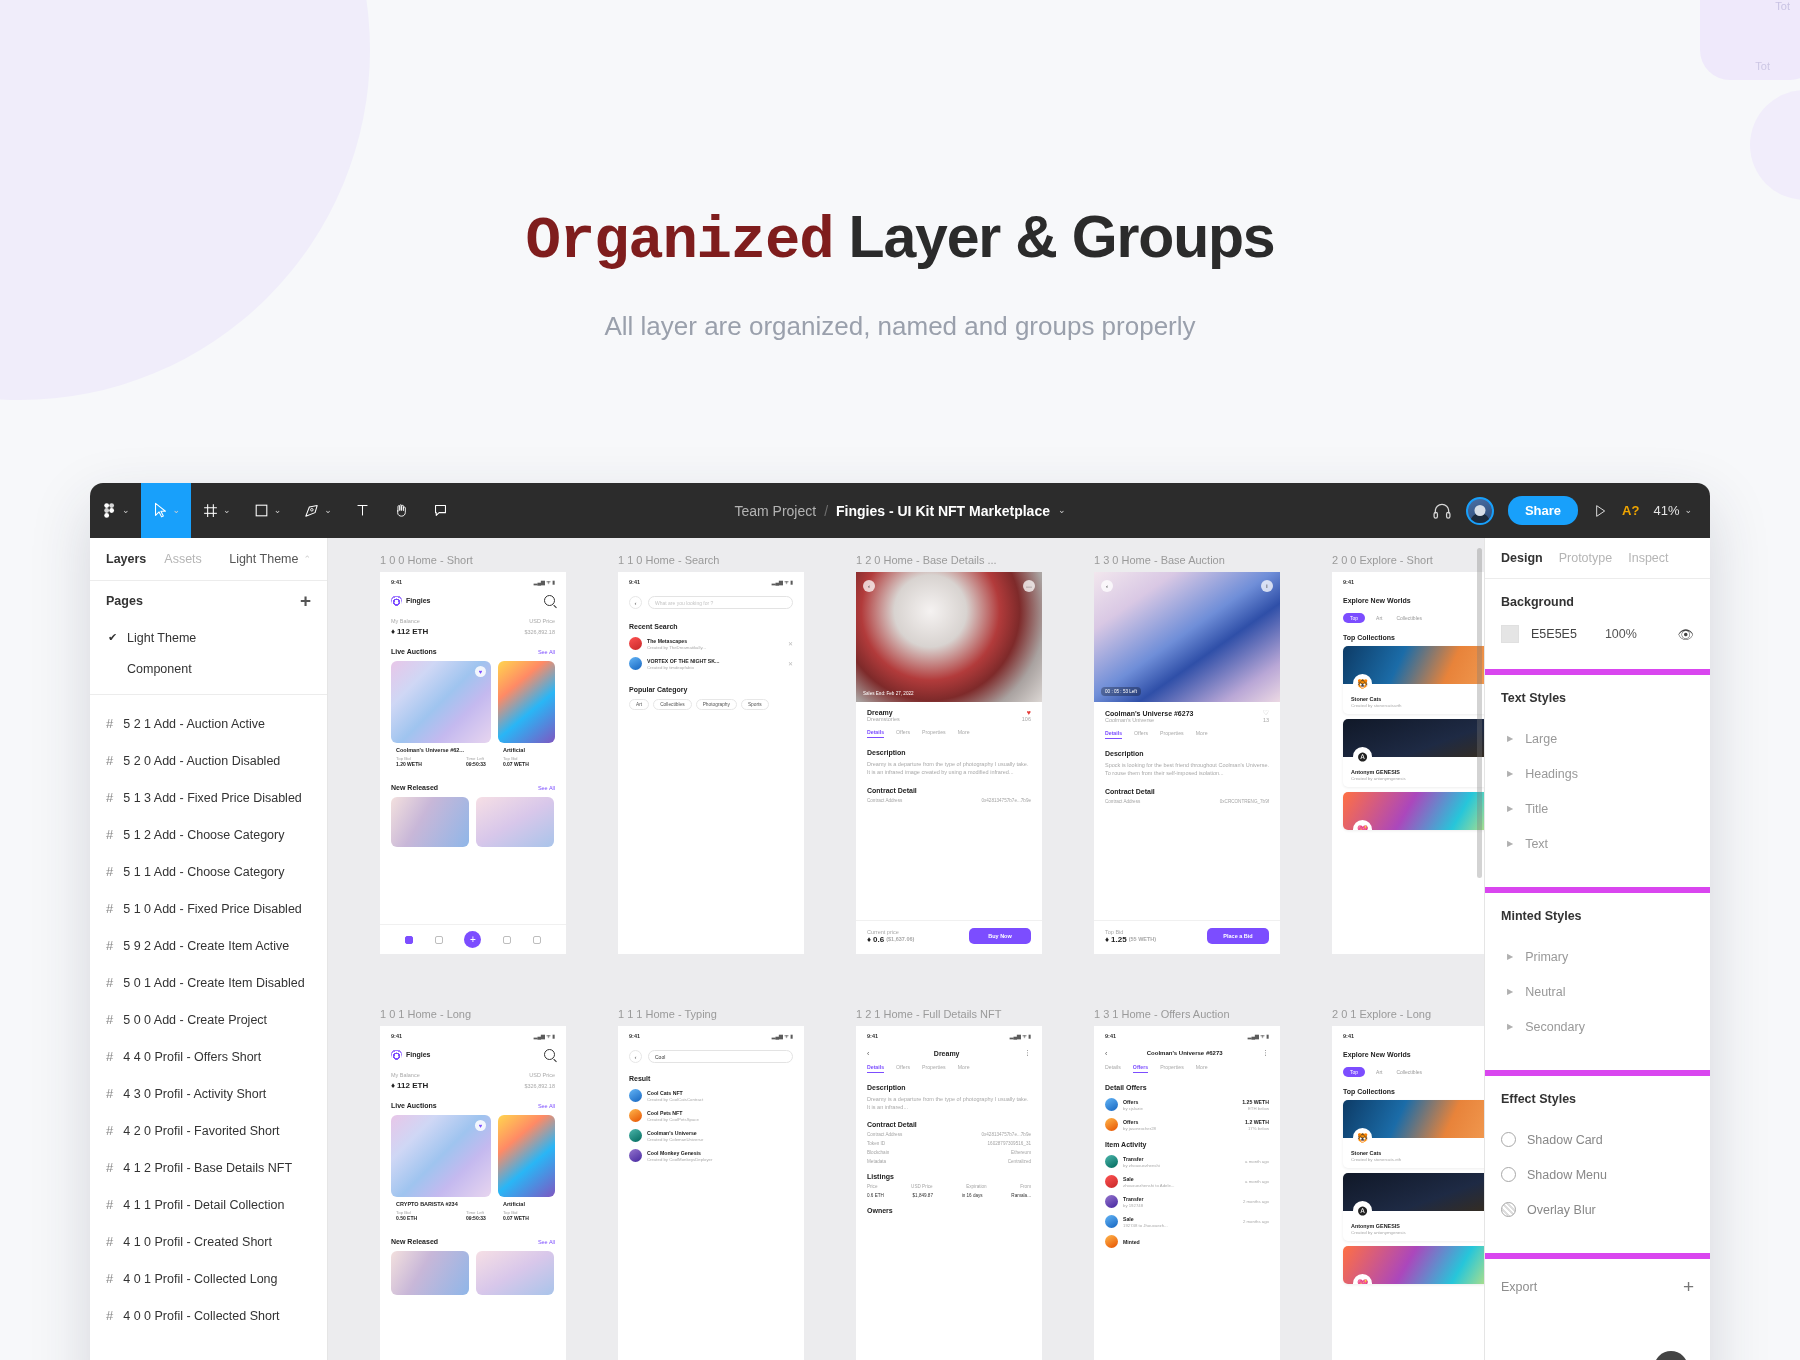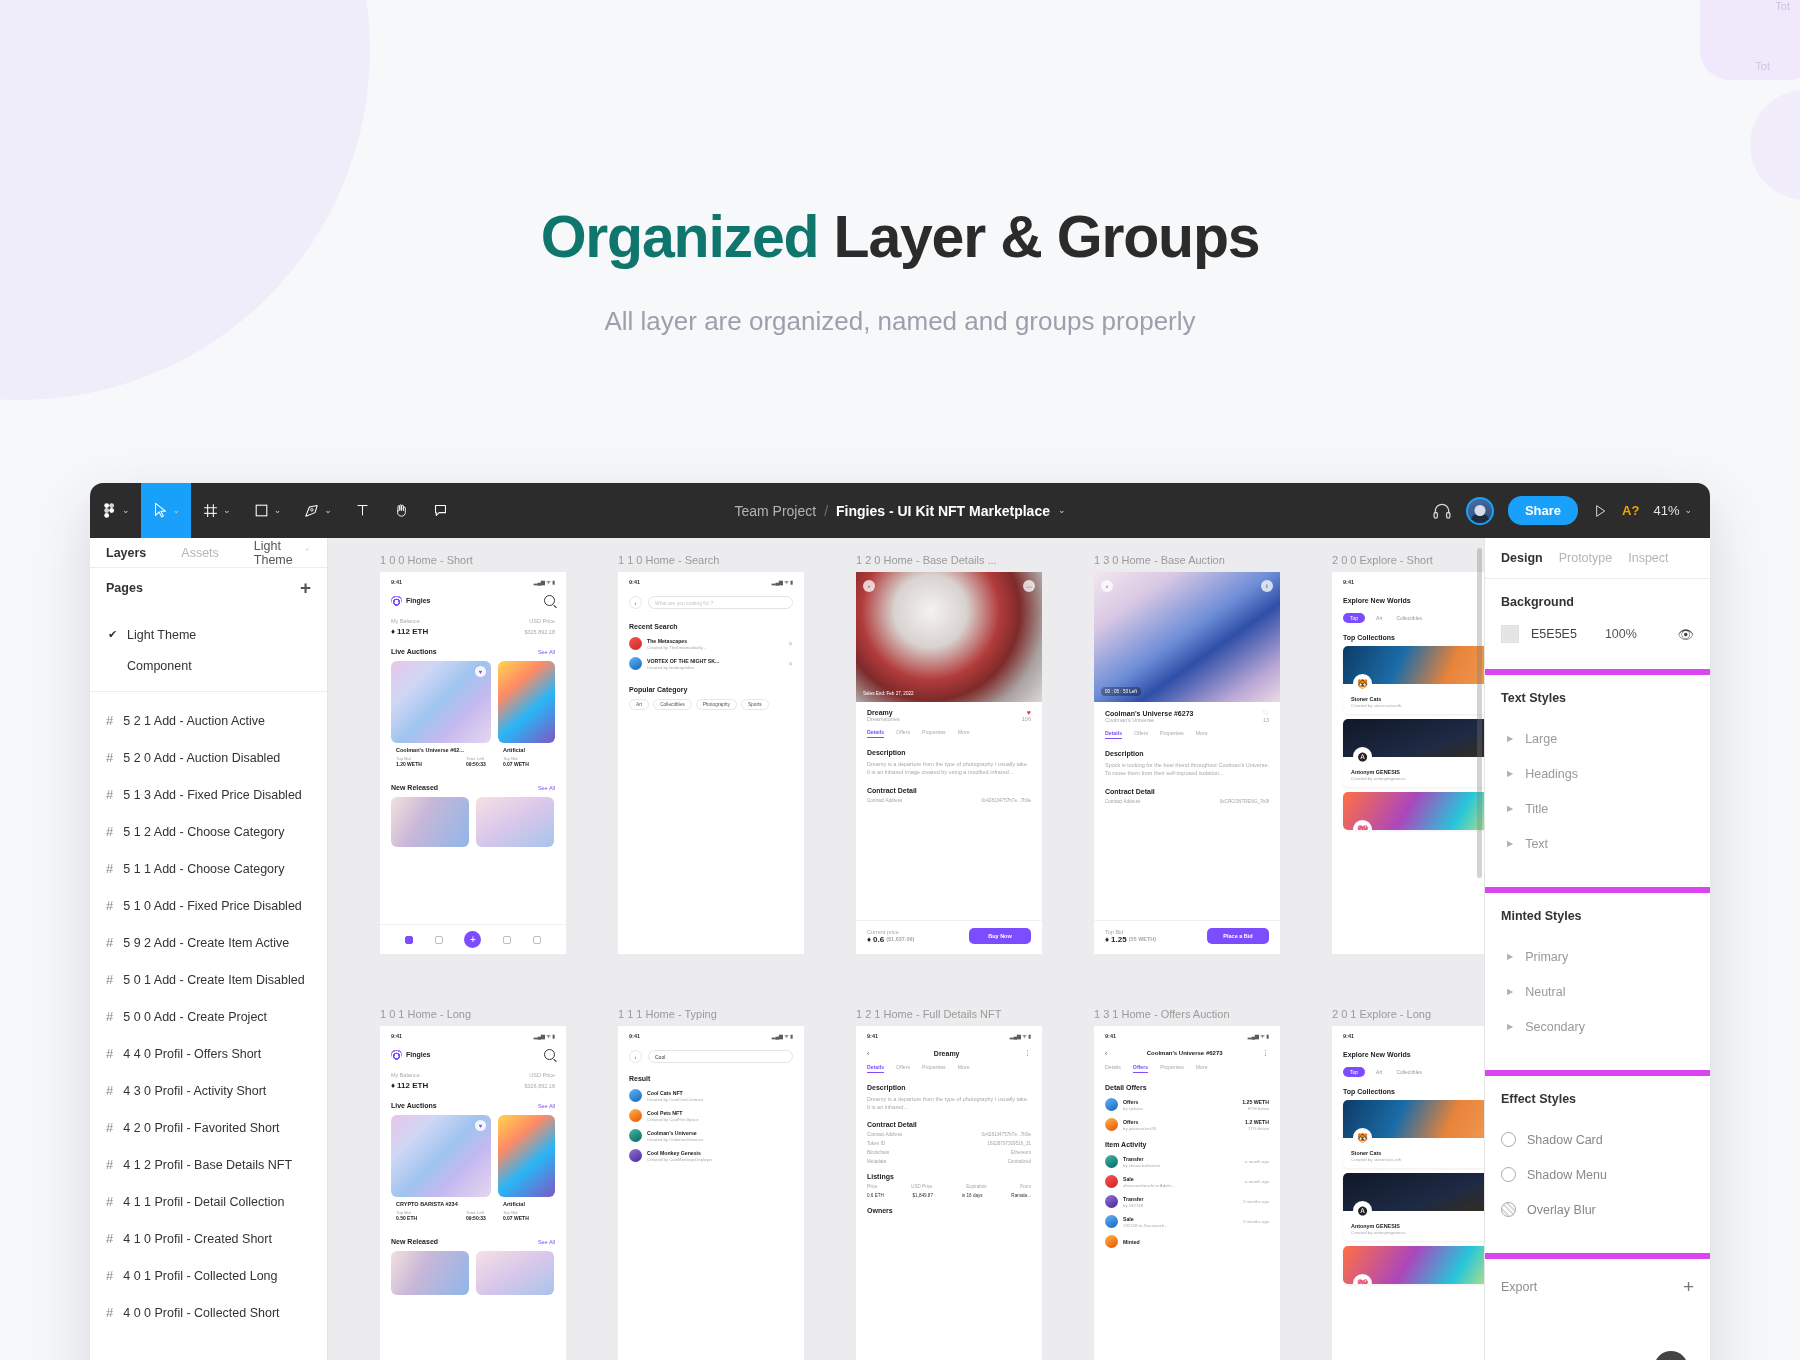--- a/index.html
+++ b/index.html
@@ -32,21 +32,21 @@
     font-size: 11px; color: #c9c3e3; z-index: 1;
   }
   .bg-tag2 { position: absolute; right: 30px; top: 60px; font-size: 11px; color: #cdc7e4; z-index:1;}
 
   
   .hero { position: relative; z-index: 2; text-align: center; padding-top: 205px; }
   .hero h1 {
     font-size: 59px; font-weight: bold; letter-spacing: -1.2px;
     color: #2b2b2b; line-height: 1.1;
   }
-  .hero h1 .accent { color: #0f766e; }
+  .hero h1 .accent { color: #7f1d1d; font-family: Liberation Mono, monospace; }
   .hero p { margin-top: 36px; font-size: 26px; color: #9aa0ac; font-weight: 400; }
 
   
   .figma-window {
     position: absolute; left: 90px; top: 483px;
     width: 1620px; height: 920px;
     border-radius: 13px 13px 0 0;
     overflow: hidden;
     box-shadow: 0 22px 60px rgba(40,45,70,.17);
     background: #fff;
@@ -102,30 +102,30 @@
 
   
   .fig-body { display: flex; height: 865px; background: #e9eaec; }
 
   
   .left-panel {
     width: 238px; background: #fff; border-right: 1px solid #e5e5e5;
     display: flex; flex-direction: column; flex: none;
   }
   .lp-tabs {
-    height: 30px; display: flex; align-items: center; gap: 35px;
+    height: 43px; display: flex; align-items: center; gap: 18px;
     padding: 0 16px; border-bottom: 1px solid #ececec; font-size: 12.5px;
   }
   .lp-tab { color: #b5b5b5; cursor: pointer; }
   .lp-tab.active { color: #333; font-weight: bold; }
   .lp-theme { margin-left: auto; color: #555; display:flex; align-items:center; gap:5px; cursor:pointer;}
   .lp-pages { padding: 10px 16px 4px; }
   .lp-pages-head {
     display: flex; align-items: center; font-size: 12.5px; font-weight: bold;
-    color: #333; margin-bottom: 22px;
+    color: #333; margin-bottom: 12px;
   }
   .lp-plus { margin-left: auto; font-size: 19px; color: #555; line-height: 1; cursor: pointer; }
   .page-row {
     display: flex; align-items: center; gap: 8px; font-size: 12.5px;
     color: #333; height: 31px; padding-left: 2px; cursor: pointer;
   }
   .page-row .chk { width: 11px; font-size: 11px; color: #333; }
   .page-row.sub { padding-left: 21px; }
   .lp-divider { height: 1px; background: #ececec; margin: 6px 0 4px; }
   .layers-list { overflow: hidden; padding: 6px 0 0; }

